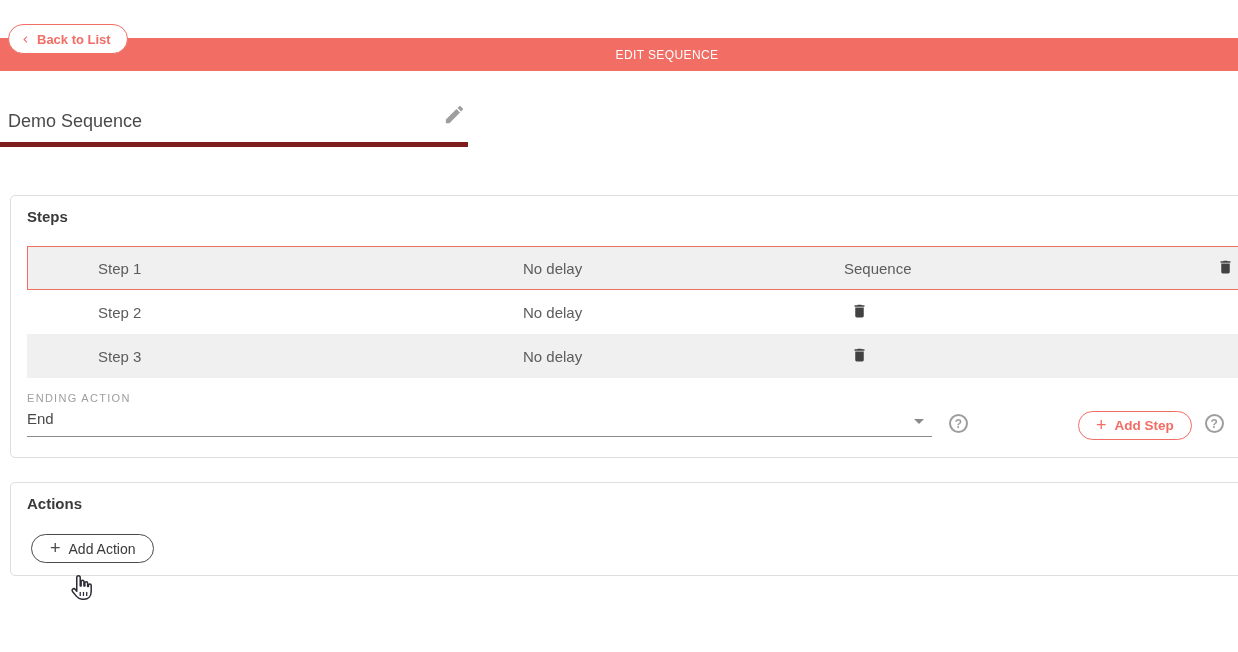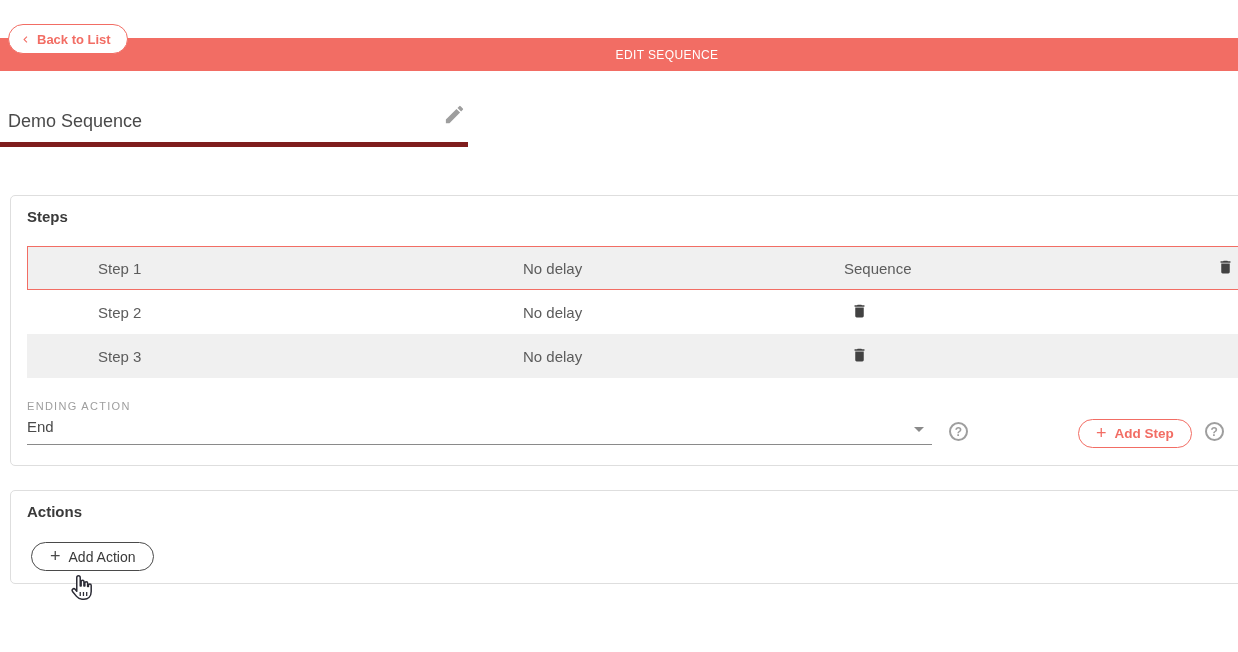--- a/index.html
+++ b/index.html
@@ -37,21 +37,21 @@
     height:44px; border:1px solid transparent; cursor:pointer; }
   .step-row.alt { background:#f0f0f0; }
   .step-row.selected { border:1px solid #f26d64; }
   .cell { font-size:15px; color:#5c5c5c; }
   .cell.name { padding-left:70px; }
   .trash-btn { background:none; border:none; padding:0 0 0 7px; cursor:pointer;
     display:flex; align-items:center; justify-self:start; }
 
   
   .ending-row { display:flex; align-items:flex-end; margin-top:14px; }
-  .select-field { width:905px; cursor:pointer;margin-top:8px; }
+  .select-field { width:905px; cursor:pointer; }
   .field-label { font-size:11px; color:#9e9e9e; letter-spacing:1.3px; }
   .field-value-row { position:relative; margin-top:3px; padding:3px 24px 8px 0;
     border-bottom:1px solid #8a8a8a; }
   .field-value { font-size:15px; color:#4a4a4a;text-align:center; }
   .caret { position:absolute; right:8px; bottom:12px; width:0; height:0;
     border-left:5px solid transparent; border-right:5px solid transparent;
     border-top:5px solid #8a8a8a; }
 
   .help-icon { width:19px; height:19px; border:2px solid #9e9e9e; border-radius:50%;
     display:inline-flex; align-items:center; justify-content:center; color:#9e9e9e;

